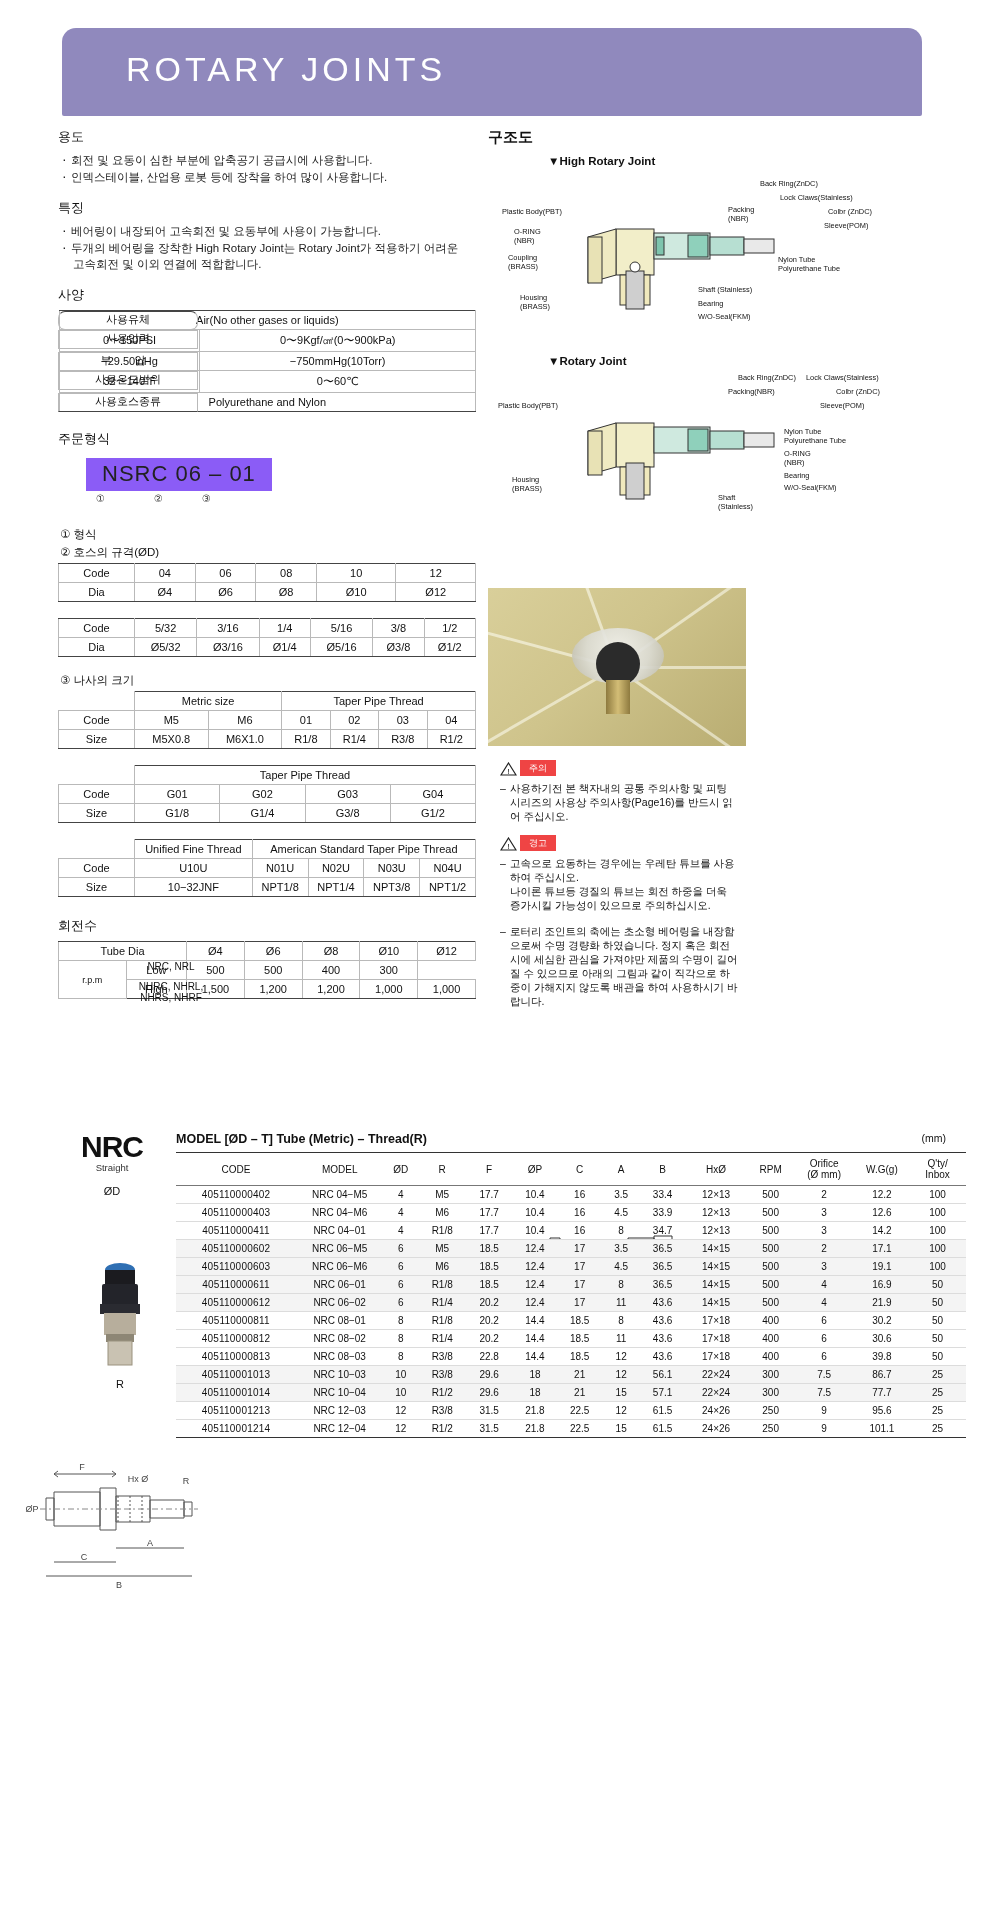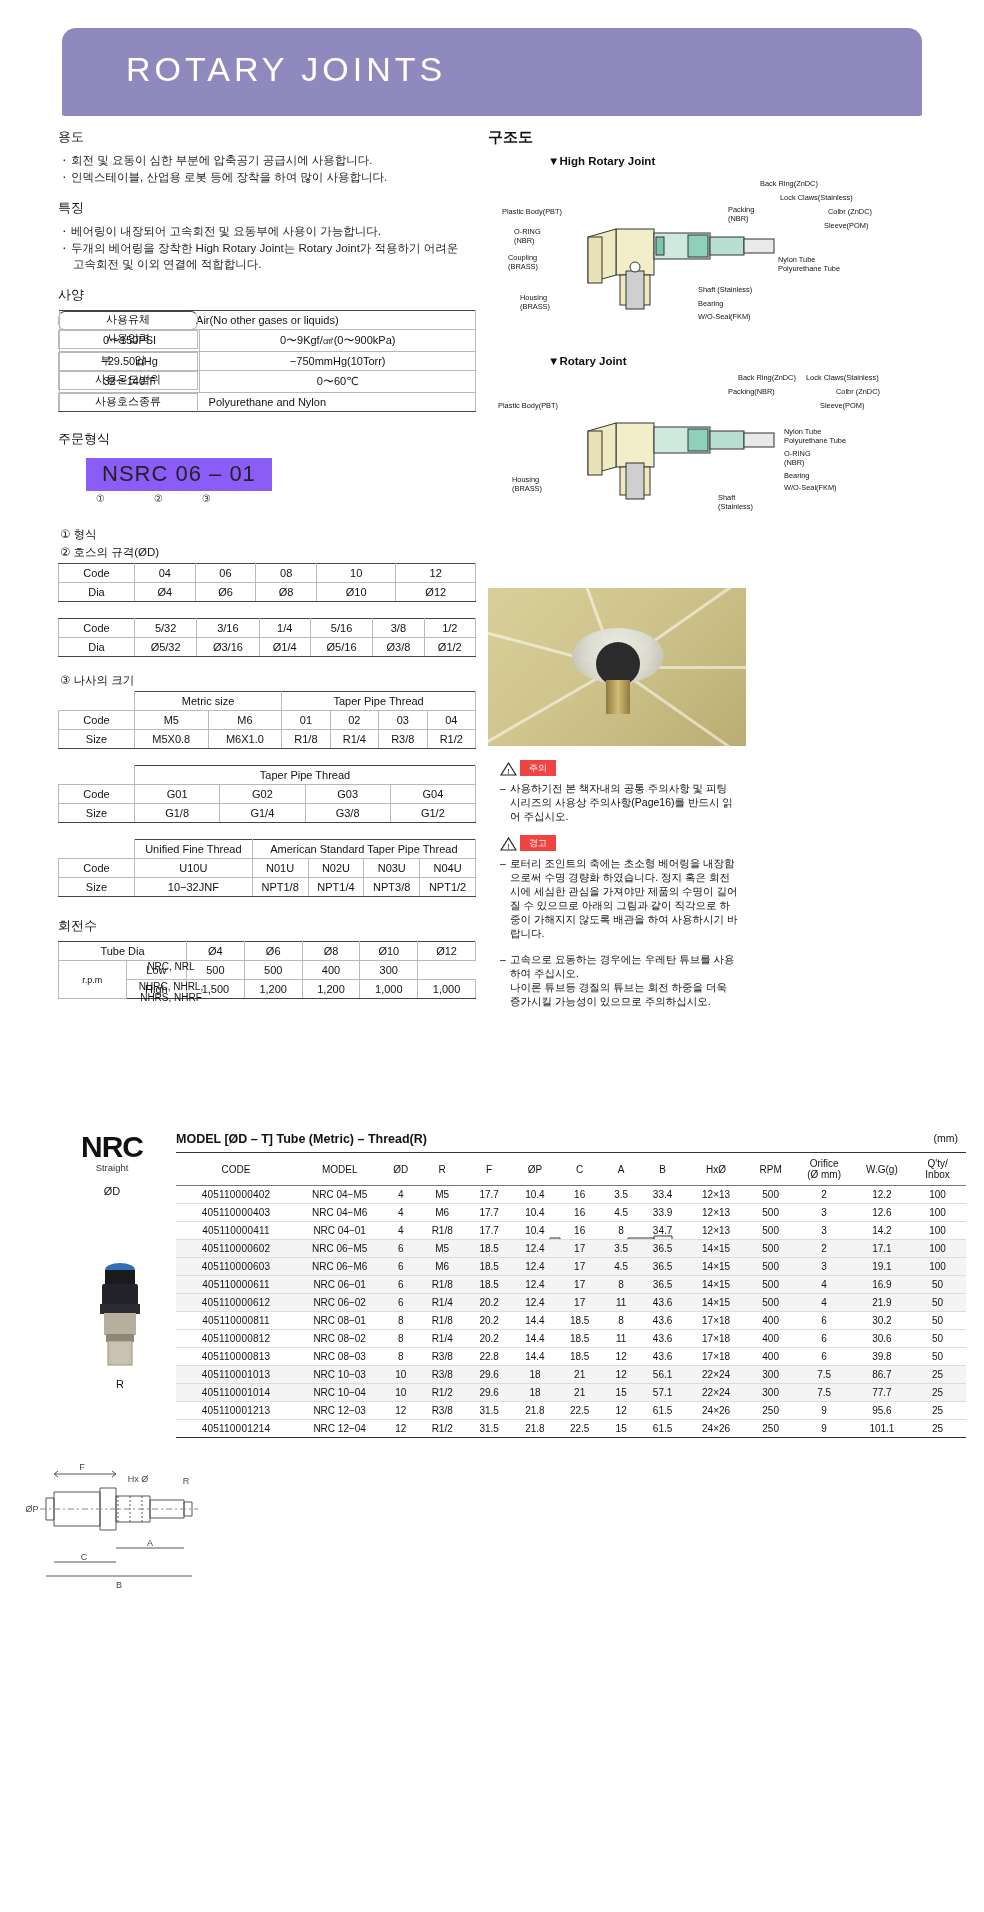--- a/index.html
+++ b/index.html
@@ -97,21 +97,21 @@
   .triwrap svg{position:absolute; left:0; top:0;}
   .cnote { margin: 4px 0 12px 0; padding-left: 10px; position:relative; }
   .cnote:before { content:"–"; position:absolute; left:0; top:0; }
   .nrc-logo { position:absolute; left:52px; top:1130px; width:120px; text-align:center; }
   .nrc-logo .big { font-size: 30px; font-weight: bold; letter-spacing: -1px; color:#111; }
   .nrc-logo .sub { font-size: 9.5px; color:#333; margin-top:-2px; }
   .nrc-logo .od  { font-size: 11px; margin-top: 12px; }
 
   .modeltbl-wrap { position:absolute; left:176px; top:1132px; width:790px; }
   .mt-title { font-size: 12.5px; font-weight:bold; margin-bottom:6px; }
-  .mt-unit { position:absolute; right:8px; top:0; font-size:10.5px; font-weight:normal;}
+  .mt-unit { position:absolute; right:20px; top:0; font-size:10.5px; font-weight:normal;}
   table.mt { border-collapse: collapse; width: 790px; font-size: 10px; }
   table.mt th {
     font-weight: normal; font-size: 10px; padding: 5px 1px;
     border-top: 1.4px solid #333; border-bottom: 1px solid #777;
     color:#111;
   }
   table.mt td {
     padding: 3px 1px; text-align:center; border-bottom: 1px solid #dcdcdc; color:#111;
     height: 18px;
   }
@@ -461,23 +461,23 @@
 
     <div style="margin-bottom:4px;margin-top:10px">
       <span class="triwrap">
         <svg width="17" height="14" viewBox="0 0 17 14">
             <polygon points="8.5,1 16,13 1,13" fill="#fff" stroke="#222" stroke-width="1.2"></polygon>
             <text x="8.5" y="11.5" font-size="8" text-anchor="middle" fill="#000" font-family="Liberation Sans">!</text>
           </svg>
       </span>
       <span class="cbadge">경고</span>
     </div>
-    <div class="cnote">로터리 조인트의 축에는 초소형 베어링을 내장함으로써 수명 경량화 하였습니다. 정지 혹은 회전 시에 세심한 관심을 가져야만 제품의 수명이 길어질 수 있으므로 아래의 그림과 같이 직각으로 하중이 가해지지 않도록 배관을 하여 사용하시기 바랍니다.</div>
     <div class="cnote" style="white-space:pre-line">고속으로 요동하는 경우에는 우레탄 튜브를 사용하여 주십시오.
 나이론 튜브등 경질의 튜브는 회전 하중을 더욱 증가시킬 가능성이 있으므로 주의하십시오.</div>
+    <div class="cnote">로터리 조인트의 축에는 초소형 베어링을 내장함으로써 수명 경량화 하였습니다. 정지 혹은 회전 시에 세심한 관심을 가져야만 제품의 수명이 길어질 수 있으므로 아래의 그림과 같이 직각으로 하중이 가해지지 않도록 배관을 하여 사용하시기 바랍니다.</div>
   </div>
 
   <svg style="position:absolute;left:508px;top:1228px" width="230" height="90">
     <g stroke="#333" fill="none" stroke-width="1">
       <path d="M8 12 h34 v10 h-34 z"></path>
         <path d="M42 10 h10 v14 h-10 z"></path>
         <path d="M52 13 h22 v8 h-22 z"></path>
       <path d="M8 12 v28 h10 v28 h18 v-28 h10 v-28"></path>
       <rect x="16" y="54" width="16" height="20"></rect>
       <text x="80" y="22" font-size="10" fill="#333" font-family="Liberation Sans">)x</text>

